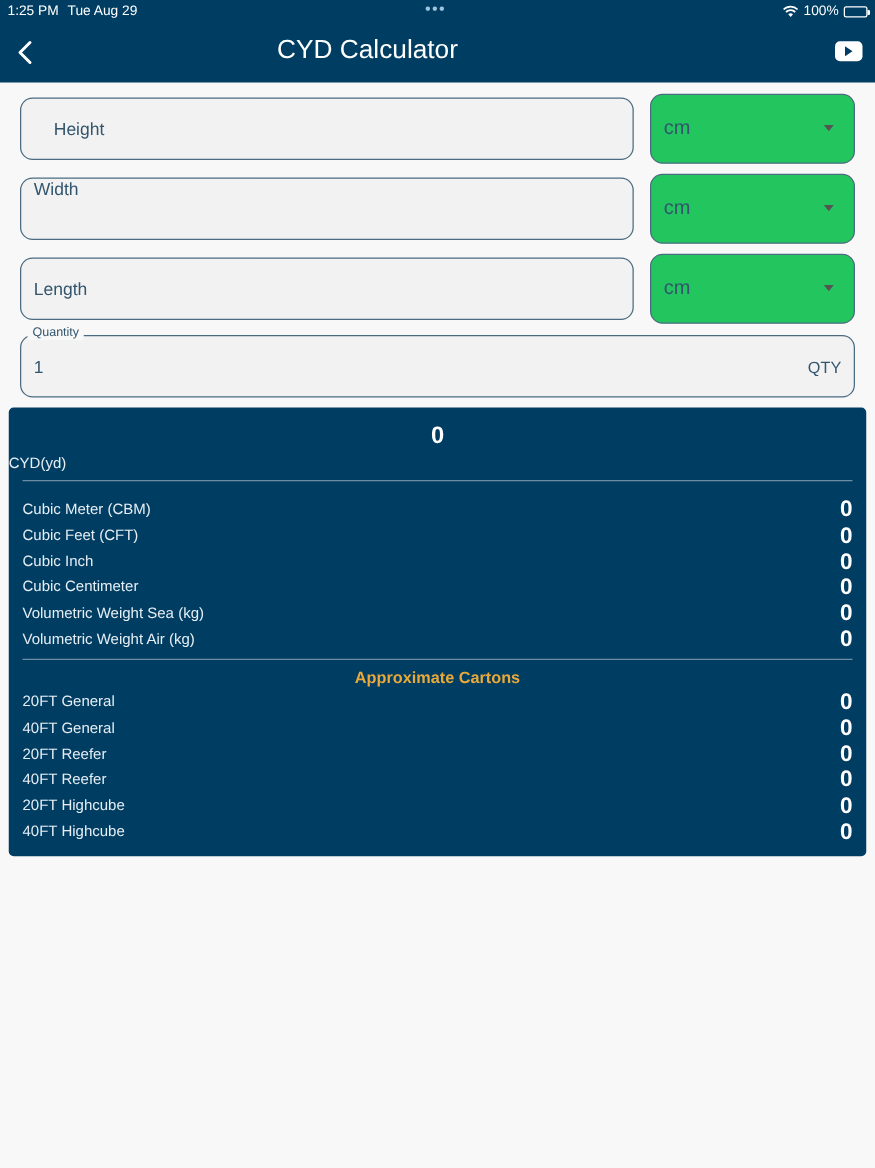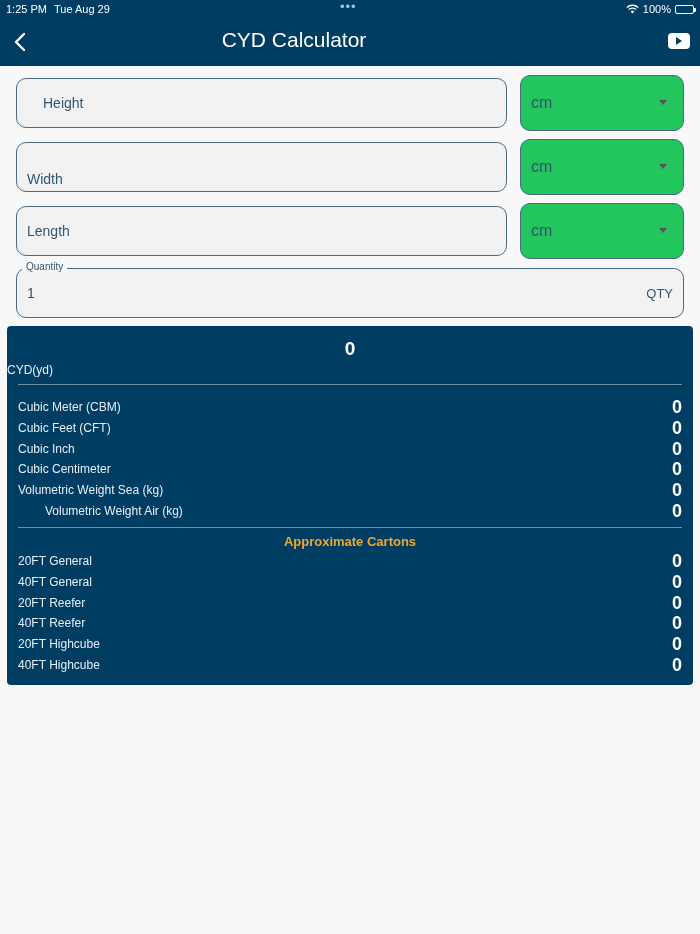--- a/index.html
+++ b/index.html
@@ -93,21 +93,21 @@
 
 <div class="field" style="left:16px;top:78px;width:491px;height:50px;">
   <span class="ph" style="top:16px;margin-left:16px;">Height</span>
 </div>
 <div class="select" style="left:520px;top:75px;width:164px;height:56px;">
   <span class="val">cm</span>
   <span class="caret"></span>
 </div>
 
 <div class="field" style="left:16px;top:142px;width:491px;height:50px;">
-  <span class="ph" style="top:28px;text-align:right;">Width</span>
+  <span class="ph" style="top:0;text-align:right;">Width</span>
 </div>
 <div class="select" style="left:520px;top:139px;width:164px;height:56px;">
   <span class="val">cm</span>
   <span class="caret"></span>
 </div>
 
 <div class="field" style="left:16px;top:206px;width:491px;height:50px;">
   <span class="ph" style="top:16px;">Length</span>
 </div>
 <div class="select" style="left:520px;top:203px;width:164px;height:56px;">
@@ -139,21 +139,21 @@
       <span class="num">0</span>
     </div>
   <div class="row" style="top:133px;">
       <span class="lbl">Cubic Centimeter</span>
       <span class="num">0</span>
     </div>
   <div class="row" style="top:154px;">
       <span class="lbl">Volumetric Weight Sea (kg)</span>
       <span class="num">0</span>
     </div>
-  <div class="row" style="top:175px;margin-left:27px;">
+  <div class="row" style="top:175px;">
       <span class="lbl">Volumetric Weight Air (kg)</span>
       <span class="num">0</span>
     </div>
 
   <div class="divider" style="top:201px;"></div>
   <div class="section-title">Approximate Cartons</div>
 
   <div class="row" style="top:225px;">
       <span class="lbl">20FT General</span>
       <span class="num">0</span>

